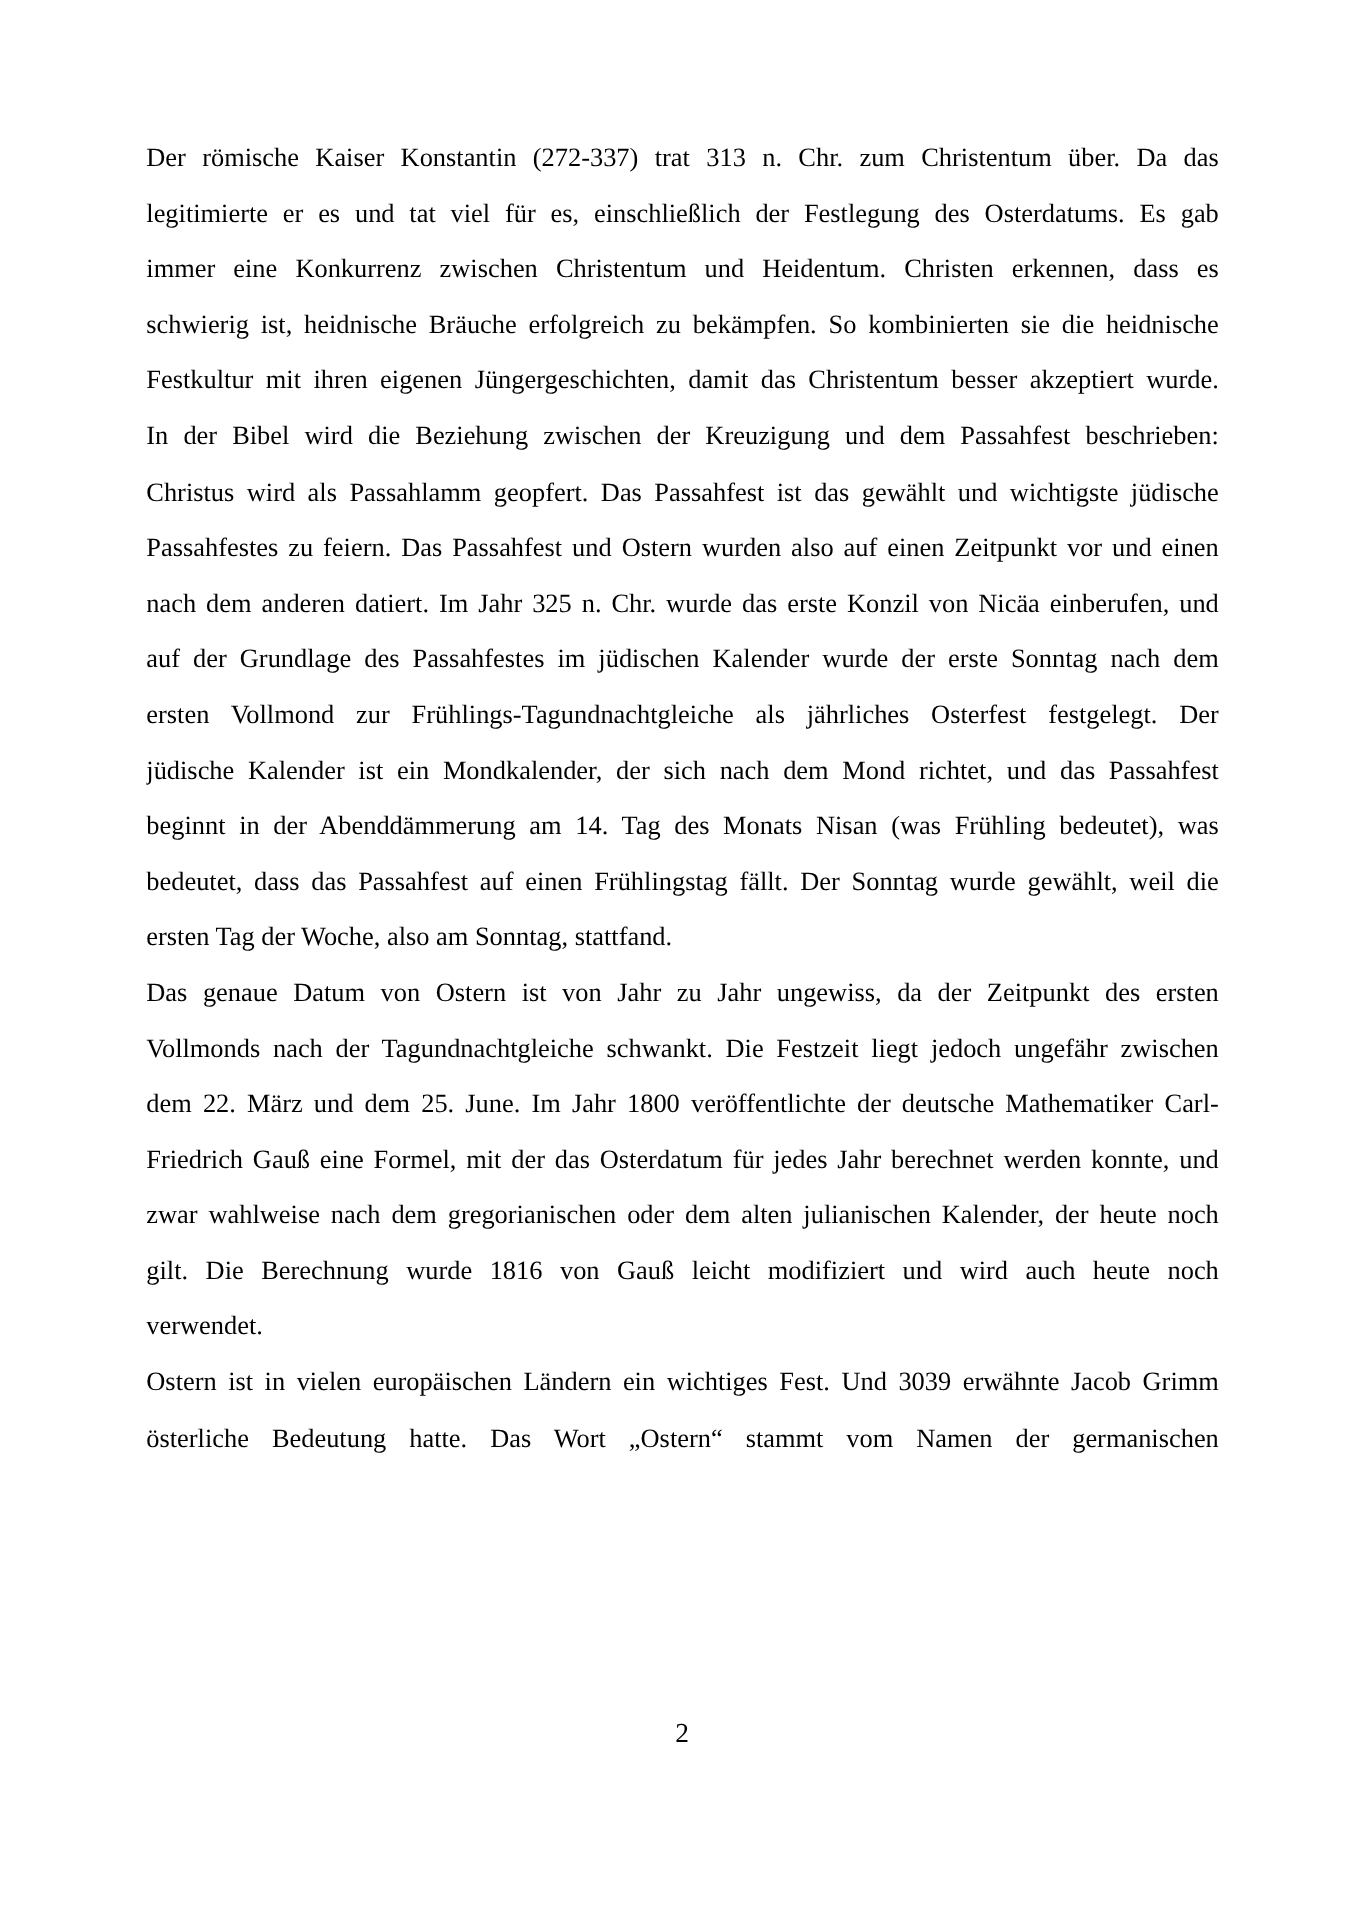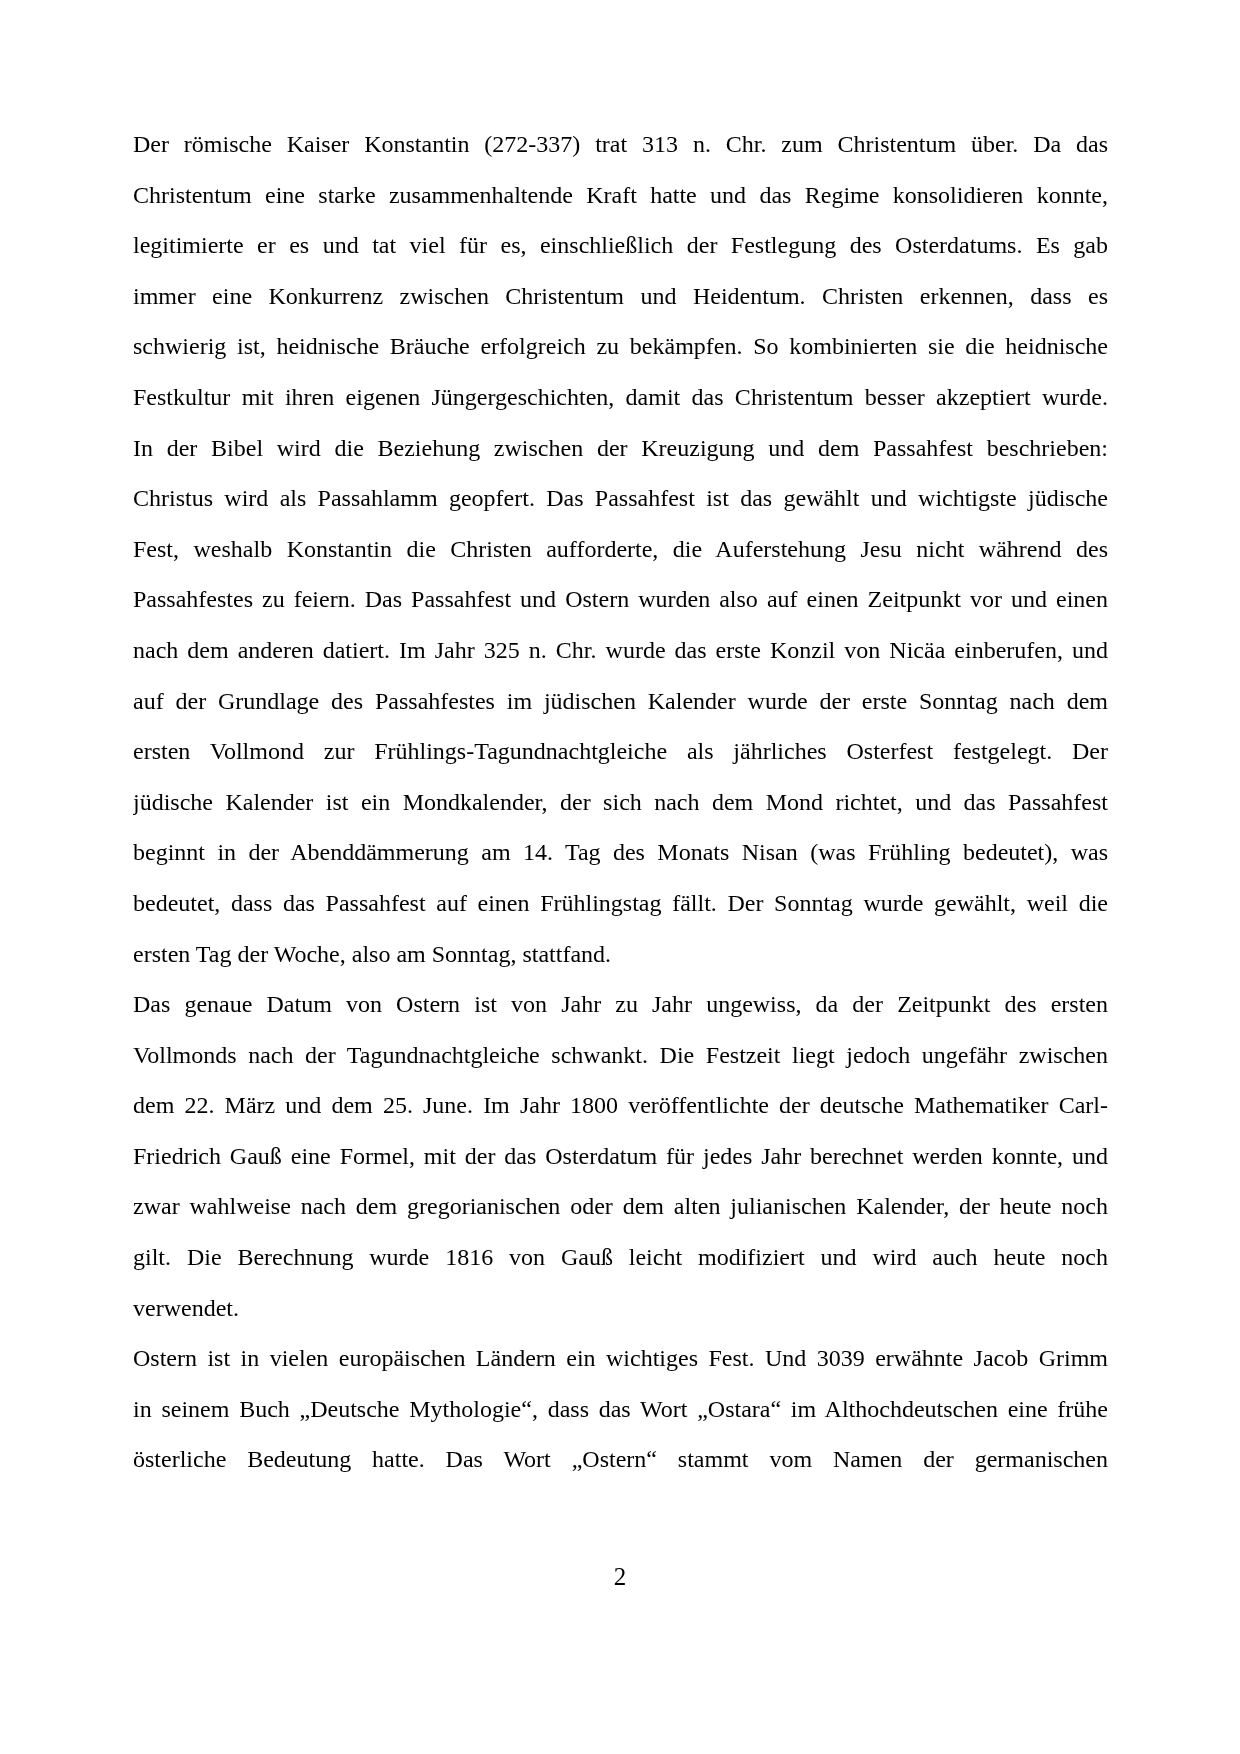--- a/index.html
+++ b/index.html
@@ -47,46 +47,43 @@
     color: #000000;
   }
 </style>
 </head>
 <body>
 
 <div class="page">
   <div class="doc-body">
       <div class="paragraph">
         <div class="line">Der römische Kaiser Konstantin (272-337) trat 313 n. Chr. zum Christentum über. Da das</div>
-        <div class="line">Christentum eine starke zusammenhaltende Kraft hatte und das Regime konsolidieren konnte,</div>
         <div class="line">legitimierte er es und tat viel für es, einschließlich der Festlegung des Osterdatums. Es gab</div>
         <div class="line">immer eine Konkurrenz zwischen Christentum und Heidentum. Christen erkennen, dass es</div>
         <div class="line">schwierig ist, heidnische Bräuche erfolgreich zu bekämpfen. So kombinierten sie die heidnische</div>
         <div class="line">Festkultur mit ihren eigenen Jüngergeschichten, damit das Christentum besser akzeptiert wurde.</div>
         <div class="line">In der Bibel wird die Beziehung zwischen der Kreuzigung und dem Passahfest beschrieben:</div>
         <div class="line">Christus wird als Passahlamm geopfert. Das Passahfest ist das gewählt und wichtigste jüdische</div>
-        <div class="line">Fest, weshalb Konstantin die Christen aufforderte, die Auferstehung Jesu nicht während des</div>
         <div class="line">Passahfestes zu feiern. Das Passahfest und Ostern wurden also auf einen Zeitpunkt vor und einen</div>
         <div class="line">nach dem anderen datiert. Im Jahr 325 n. Chr. wurde das erste Konzil von Nicäa einberufen, und</div>
         <div class="line">auf der Grundlage des Passahfestes im jüdischen Kalender wurde der erste Sonntag nach dem</div>
         <div class="line">ersten Vollmond zur Frühlings-Tagundnachtgleiche als jährliches Osterfest festgelegt.  Der</div>
         <div class="line">jüdische Kalender ist ein Mondkalender, der sich nach dem Mond richtet, und das Passahfest</div>
         <div class="line">beginnt in der Abenddämmerung am 14. Tag des Monats Nisan (was Frühling bedeutet), was</div>
         <div class="line">bedeutet, dass das Passahfest auf einen Frühlingstag fällt. Der Sonntag wurde gewählt, weil die</div>
         <div class="line para-end">ersten Tag der Woche, also am Sonntag, stattfand.</div>
       </div>
       <div class="paragraph">
         <div class="line">Das genaue Datum von Ostern ist von Jahr zu Jahr ungewiss, da der Zeitpunkt des ersten</div>
         <div class="line">Vollmonds nach der Tagundnachtgleiche schwankt. Die Festzeit liegt jedoch ungefähr zwischen</div>
         <div class="line">dem 22. März und dem 25. June.  Im Jahr 1800 veröffentlichte der deutsche Mathematiker Carl-</div>
         <div class="line">Friedrich Gauß eine Formel, mit der das Osterdatum für jedes Jahr berechnet werden konnte, und</div>
         <div class="line">zwar wahlweise nach dem gregorianischen oder dem alten julianischen Kalender, der heute noch</div>
         <div class="line">gilt. Die Berechnung wurde 1816 von Gauß leicht modifiziert und wird auch heute noch</div>
         <div class="line para-end">verwendet.</div>
       </div>
       <div class="paragraph">
         <div class="line">Ostern ist in vielen europäischen Ländern ein wichtiges Fest. Und 3039 erwähnte Jacob Grimm</div>
-        <div class="line">in seinem Buch „Deutsche Mythologie“, dass das Wort „Ostara“ im Althochdeutschen eine frühe</div>
         <div class="line">österliche Bedeutung hatte. Das Wort „Ostern“ stammt vom Namen der germanischen</div>
       </div>
     </div>
   <div class="page-number">2</div>
 </div>
 
 </body></html>

